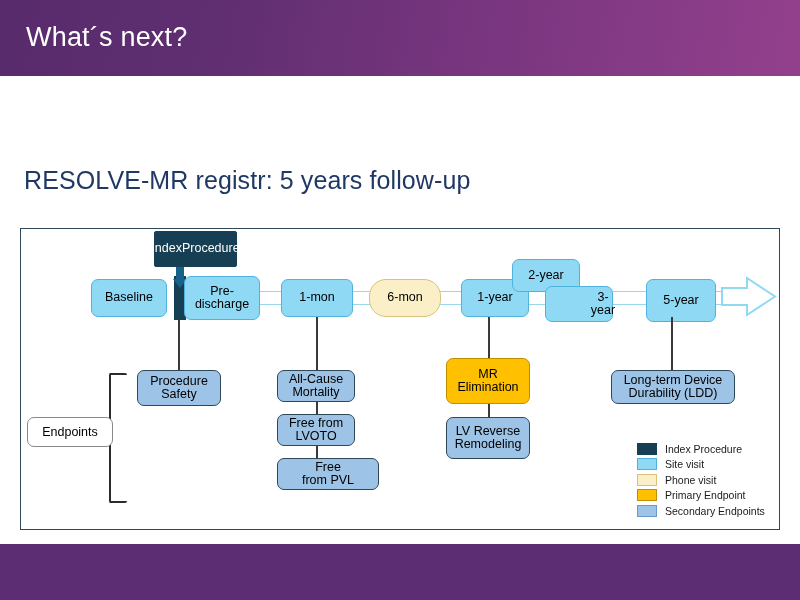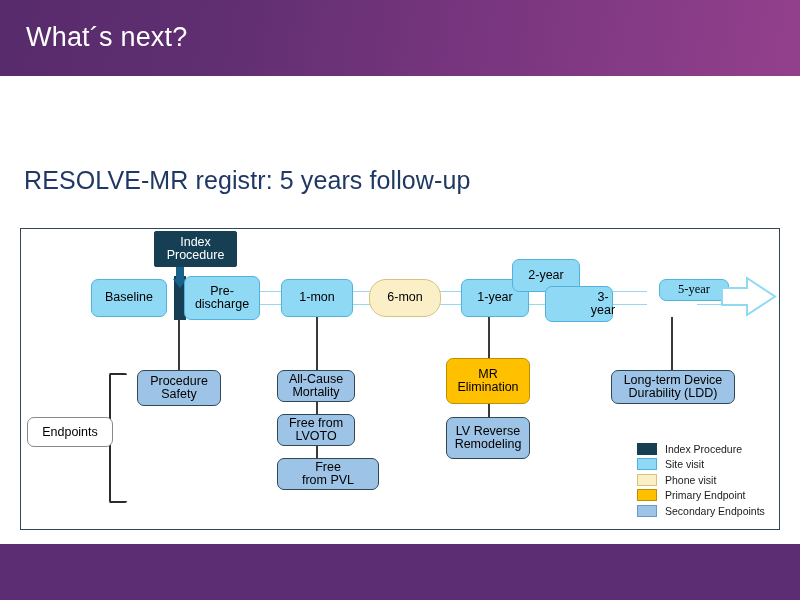--- a/index.html
+++ b/index.html
@@ -112,21 +112,21 @@
   <div class="ribbon" style="left:86px; top:62px; width:40px;"></div>
   <div class="ribbon" style="left:234px; top:62px; width:46px;"></div>
   <div class="ribbon" style="left:330px; top:62px; width:40px;"></div>
   <div class="ribbon" style="left:418px; top:62px; width:44px;"></div>
   <div class="ribbon" style="left:508px; top:62px; width:38px;"></div>
   <div class="ribbon" style="left:592px; top:62px; width:34px;"></div>
   <div class="ribbon" style="left:676px; top:62px; width:28px;"></div>
 
   <div id="index-bar" style="left:153px; top:47px; width:12px; height:44px;"></div>
 
-  <div class="box index-proc" style="left:133px; top:2px; width:83px; height:36px; flex-direction:column;">
+  <div class="box index-proc" style="left:133px; top:2px; width:83px; height:36px; flex-direction:row;">
     <span>Index</span>
     <span>Procedure</span>
   </div>
   <div id="index-arrow-stem" style="left:155px; top:38px; width:8px; height:14px;"></div>
   <div id="index-arrow-head" style="left:152px; top:50px;"></div>
 
   <div class="box site-visit" style="left:70px; top:50px; width:76px; height:38px;">
     <span>Baseline</span>
   </div>
 
@@ -149,21 +149,21 @@
 
   <div class="box site-visit" style="left:491px; top:30px; width:68px; height:33px;">
     <span>2-year</span>
   </div>
 
   <div class="box site-visit" style="left:524px; top:57px; width:68px; height:36px;padding-left:48px;">
     <span>3-year</span>
   </div>
 
 
-  <div class="box site-visit" style="left:638px; top:50px; width:70px; height:22px;font-family:Liberation Serif, serif;">
+  <div class="box site-visit" style="left:625px; top:50px; width:70px; height:43px;">
     <span>5-year</span>
   </div>
 
   <svg id="end-arrow" width="56" height="44" viewBox="0 0 56 44" style="top:46px;">
     <polygon points="1,13 26,13 26,3 54,21.5 26,40 26,30 1,30" fill="#ffffff" stroke="#8FD9F5" stroke-width="2"></polygon>
   </svg>
 
   <div class="drop" style="left:157px; top:91px; height:50px;"></div>
   <div class="drop" style="left:295px; top:88px; height:53px;"></div>
   <div class="drop" style="left:295px; top:172px; height:14px;"></div>

